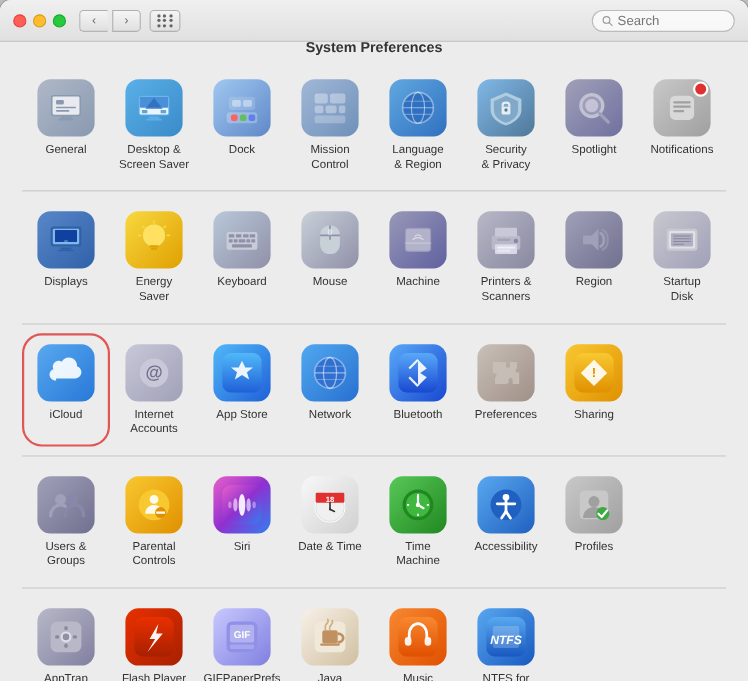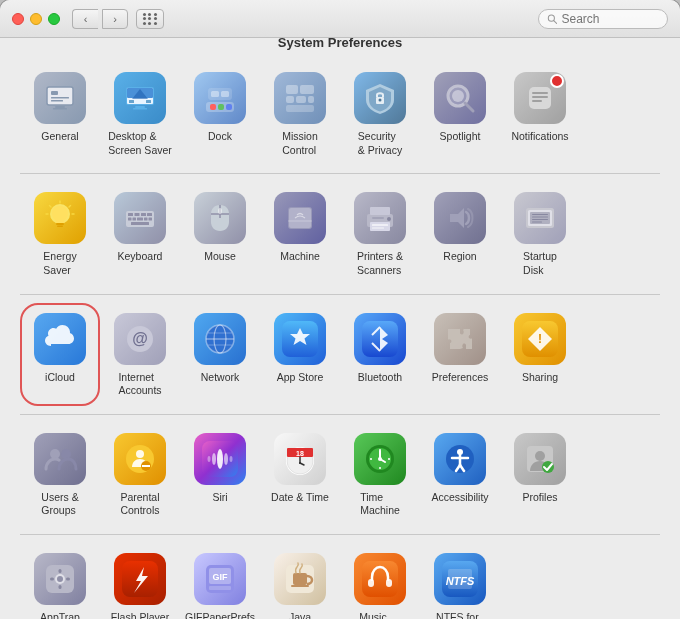--- a/index.html
+++ b/index.html
@@ -175,20 +175,21 @@
       height: 56px;
       display: flex;
       align-items: center;
       justify-content: center;
       position: relative;
     }
 
     .pref-label {
       font-size: 10.5px;
       color: #333;
+      text-align: center;
       line-height: 1.3;
     }
 
     
     .icon-general {
       width: 52px; height: 52px; background: linear-gradient(135deg, #b0b8c8 0%, #8899b0 100%);
       border-radius: 12px; display: flex; align-items: center; justify-content: center;
       font-size: 22px;
     }
 
@@ -514,20 +515,35 @@
               <rect x="4" y="16" width="8" height="7" rx="2" fill="rgba(255,255,255,0.35)"></rect>
               <rect x="14" y="16" width="10" height="7" rx="2" fill="rgba(255,255,255,0.35)"></rect>
               <rect x="26" y="16" width="6" height="7" rx="2" fill="rgba(255,255,255,0.35)"></rect>
               <rect x="4" y="25" width="28" height="7" rx="2" fill="rgba(255,255,255,0.25)"></rect>
             </svg>
           </div>
         </div>
         <span class="pref-label">Mission<br>Control</span>
       </div>
 
+      <div class="pref-item">
+        <div class="icon-wrap">
+          <div class="icon-language">
+            <svg width="36" height="36" viewBox="0 0 36 36">
+              <circle cx="18" cy="18" r="14" fill="#3070c0"></circle>
+              <ellipse cx="18" cy="18" rx="6" ry="14" fill="none" stroke="rgba(255,255,255,0.5)" stroke-width="1"></ellipse>
+              <line x1="4" y1="18" x2="32" y2="18" stroke="rgba(255,255,255,0.5)" stroke-width="1"></line>
+              <line x1="6" y1="12" x2="30" y2="12" stroke="rgba(255,255,255,0.3)" stroke-width="1"></line>
+              <line x1="6" y1="24" x2="30" y2="24" stroke="rgba(255,255,255,0.3)" stroke-width="1"></line>
+              <circle cx="18" cy="18" r="14" fill="none" stroke="rgba(255,255,255,0.4)" stroke-width="1.5"></circle>
+            </svg>
+          </div>
+        </div>
+        <span class="pref-label">Language<br>&amp; Region</span>
+      </div>
 
       <div class="pref-item">
         <div class="icon-wrap">
           <div class="icon-security">
             <svg width="36" height="36" viewBox="0 0 36 36">
               <path d="M18 4 L32 10 L32 20 C32 27 25 32 18 34 C11 32 4 27 4 20 L4 10 Z" fill="#b0cce0"></path>
               <path d="M18 7 L29 12 L29 20 C29 25.5 24 30 18 31.5 C12 30 7 25.5 7 20 L7 12 Z" fill="#80a8c8"></path>
               <rect x="14" y="17" width="8" height="7" rx="1" fill="white" opacity="0.8"></rect>
               <path d="M15 17 L15 15 C15 12.8 21 12.8 21 15 L21 17" fill="none" stroke="white" stroke-width="2" opacity="0.8"></path>
               <circle cx="18" cy="20" r="1.5" fill="#507898"></circle>
@@ -562,20 +578,35 @@
             </svg>
             <div class="notification-badge"></div>
           </div>
         </div>
         <span class="pref-label">Notifications</span>
       </div>
     </div>
 
     <div class="section">
 
+      <div class="pref-item">
+        <div class="icon-wrap">
+          <div class="icon-displays">
+            <svg width="36" height="36" viewBox="0 0 36 36">
+              <rect x="4" y="6" width="28" height="18" rx="2.5" fill="#3060a8"></rect>
+              <rect x="6" y="8" width="24" height="14" rx="1" fill="#80b8e8"></rect>
+              <rect x="8" y="9" width="20" height="11" rx="0.5" fill="#1040a0"></rect>
+              <rect x="13" y="25" width="10" height="2" rx="1" fill="#3060a8"></rect>
+              <rect x="11" y="27" width="14" height="1.5" rx="0.5" fill="#3060a8"></rect>
+              <circle cx="18" cy="20" r="2" fill="#80b8e8" opacity="0.5"></circle>
+            </svg>
+          </div>
+        </div>
+        <span class="pref-label">Displays</span>
+      </div>
 
       <div class="pref-item">
         <div class="icon-wrap">
           <div class="icon-energy">
             <svg width="36" height="36" viewBox="0 0 36 36">
               <circle cx="18" cy="14" r="10" fill="#f8d840"></circle>
               <circle cx="18" cy="14" r="10" fill="rgba(255,255,200,0.3)"></circle>
 
               <path d="M18 6 C13 6 10 9.5 10 13.5 C10 16.5 11.5 19 14 20.5 L14 23 L22 23 L22 20.5 C24.5 19 26 16.5 26 13.5 C26 9.5 23 6 18 6Z" fill="#ffe060"></path>
               <rect x="14" y="23" width="8" height="2" rx="1" fill="#e0a000"></rect>
@@ -712,50 +743,50 @@
               <circle cx="18" cy="18" r="13" fill="#c8c8d8"></circle>
               <text x="18" y="23" text-anchor="middle" font-size="16" fill="#707090" font-weight="bold">@</text>
             </svg>
           </div>
         </div>
         <span class="pref-label">Internet<br>Accounts</span>
       </div>
 
       <div class="pref-item">
         <div class="icon-wrap">
-          <div class="icon-network">
-            <svg width="36" height="36" viewBox="0 0 36 36">
-              <circle cx="18" cy="18" r="14" fill="#3070d0"></circle>
-              <ellipse cx="18" cy="18" rx="6" ry="14" fill="none" stroke="rgba(255,255,255,0.5)" stroke-width="1.2"></ellipse>
-              <line x1="4" y1="18" x2="32" y2="18" stroke="rgba(255,255,255,0.5)" stroke-width="1.2"></line>
-              <line x1="6" y1="12" x2="30" y2="12" stroke="rgba(255,255,255,0.3)" stroke-width="1"></line>
-              <line x1="6" y1="24" x2="30" y2="24" stroke="rgba(255,255,255,0.3)" stroke-width="1"></line>
-              <circle cx="18" cy="18" r="14" fill="none" stroke="rgba(255,255,255,0.4)" stroke-width="1.5"></circle>
-            </svg>
-          </div>
-        </div>
-        <span class="pref-label">Network</span>
-      </div>
-
-      <div class="pref-item">
-        <div class="icon-wrap">
           <div class="icon-appstore">
             <svg width="36" height="36" viewBox="0 0 36 36">
               <rect width="36" height="36" rx="8" fill="url(#appGrad)"></rect>
               <defs>
                 <linearGradient id="appGrad" x1="0" y1="0" x2="0" y2="1">
                   <stop offset="0" stop-color="#50b8f8"></stop>
                   <stop offset="1" stop-color="#2060d8"></stop>
                 </linearGradient>
               </defs>
               <path d="M18 7 L21 13 L28 13 L22.5 17.5 L24.5 24 L18 20 L11.5 24 L13.5 17.5 L8 13 L15 13 Z" fill="white" opacity="0.9"></path>
             </svg>
           </div>
         </div>
         <span class="pref-label">App Store</span>
+      </div>
+
+      <div class="pref-item">
+        <div class="icon-wrap">
+          <div class="icon-network">
+            <svg width="36" height="36" viewBox="0 0 36 36">
+              <circle cx="18" cy="18" r="14" fill="#3070d0"></circle>
+              <ellipse cx="18" cy="18" rx="6" ry="14" fill="none" stroke="rgba(255,255,255,0.5)" stroke-width="1.2"></ellipse>
+              <line x1="4" y1="18" x2="32" y2="18" stroke="rgba(255,255,255,0.5)" stroke-width="1.2"></line>
+              <line x1="6" y1="12" x2="30" y2="12" stroke="rgba(255,255,255,0.3)" stroke-width="1"></line>
+              <line x1="6" y1="24" x2="30" y2="24" stroke="rgba(255,255,255,0.3)" stroke-width="1"></line>
+              <circle cx="18" cy="18" r="14" fill="none" stroke="rgba(255,255,255,0.4)" stroke-width="1.5"></circle>
+            </svg>
+          </div>
+        </div>
+        <span class="pref-label">Network</span>
       </div>
 
       <div class="pref-item">
         <div class="icon-wrap">
           <div class="icon-bluetooth">
             <svg width="36" height="36" viewBox="0 0 36 36">
               <rect width="36" height="36" rx="8" fill="url(#btGrad)"></rect>
               <defs>
                 <linearGradient id="btGrad" x1="0" y1="0" x2="0" y2="1">
                   <stop offset="0" stop-color="#58a8f8"></stop>

